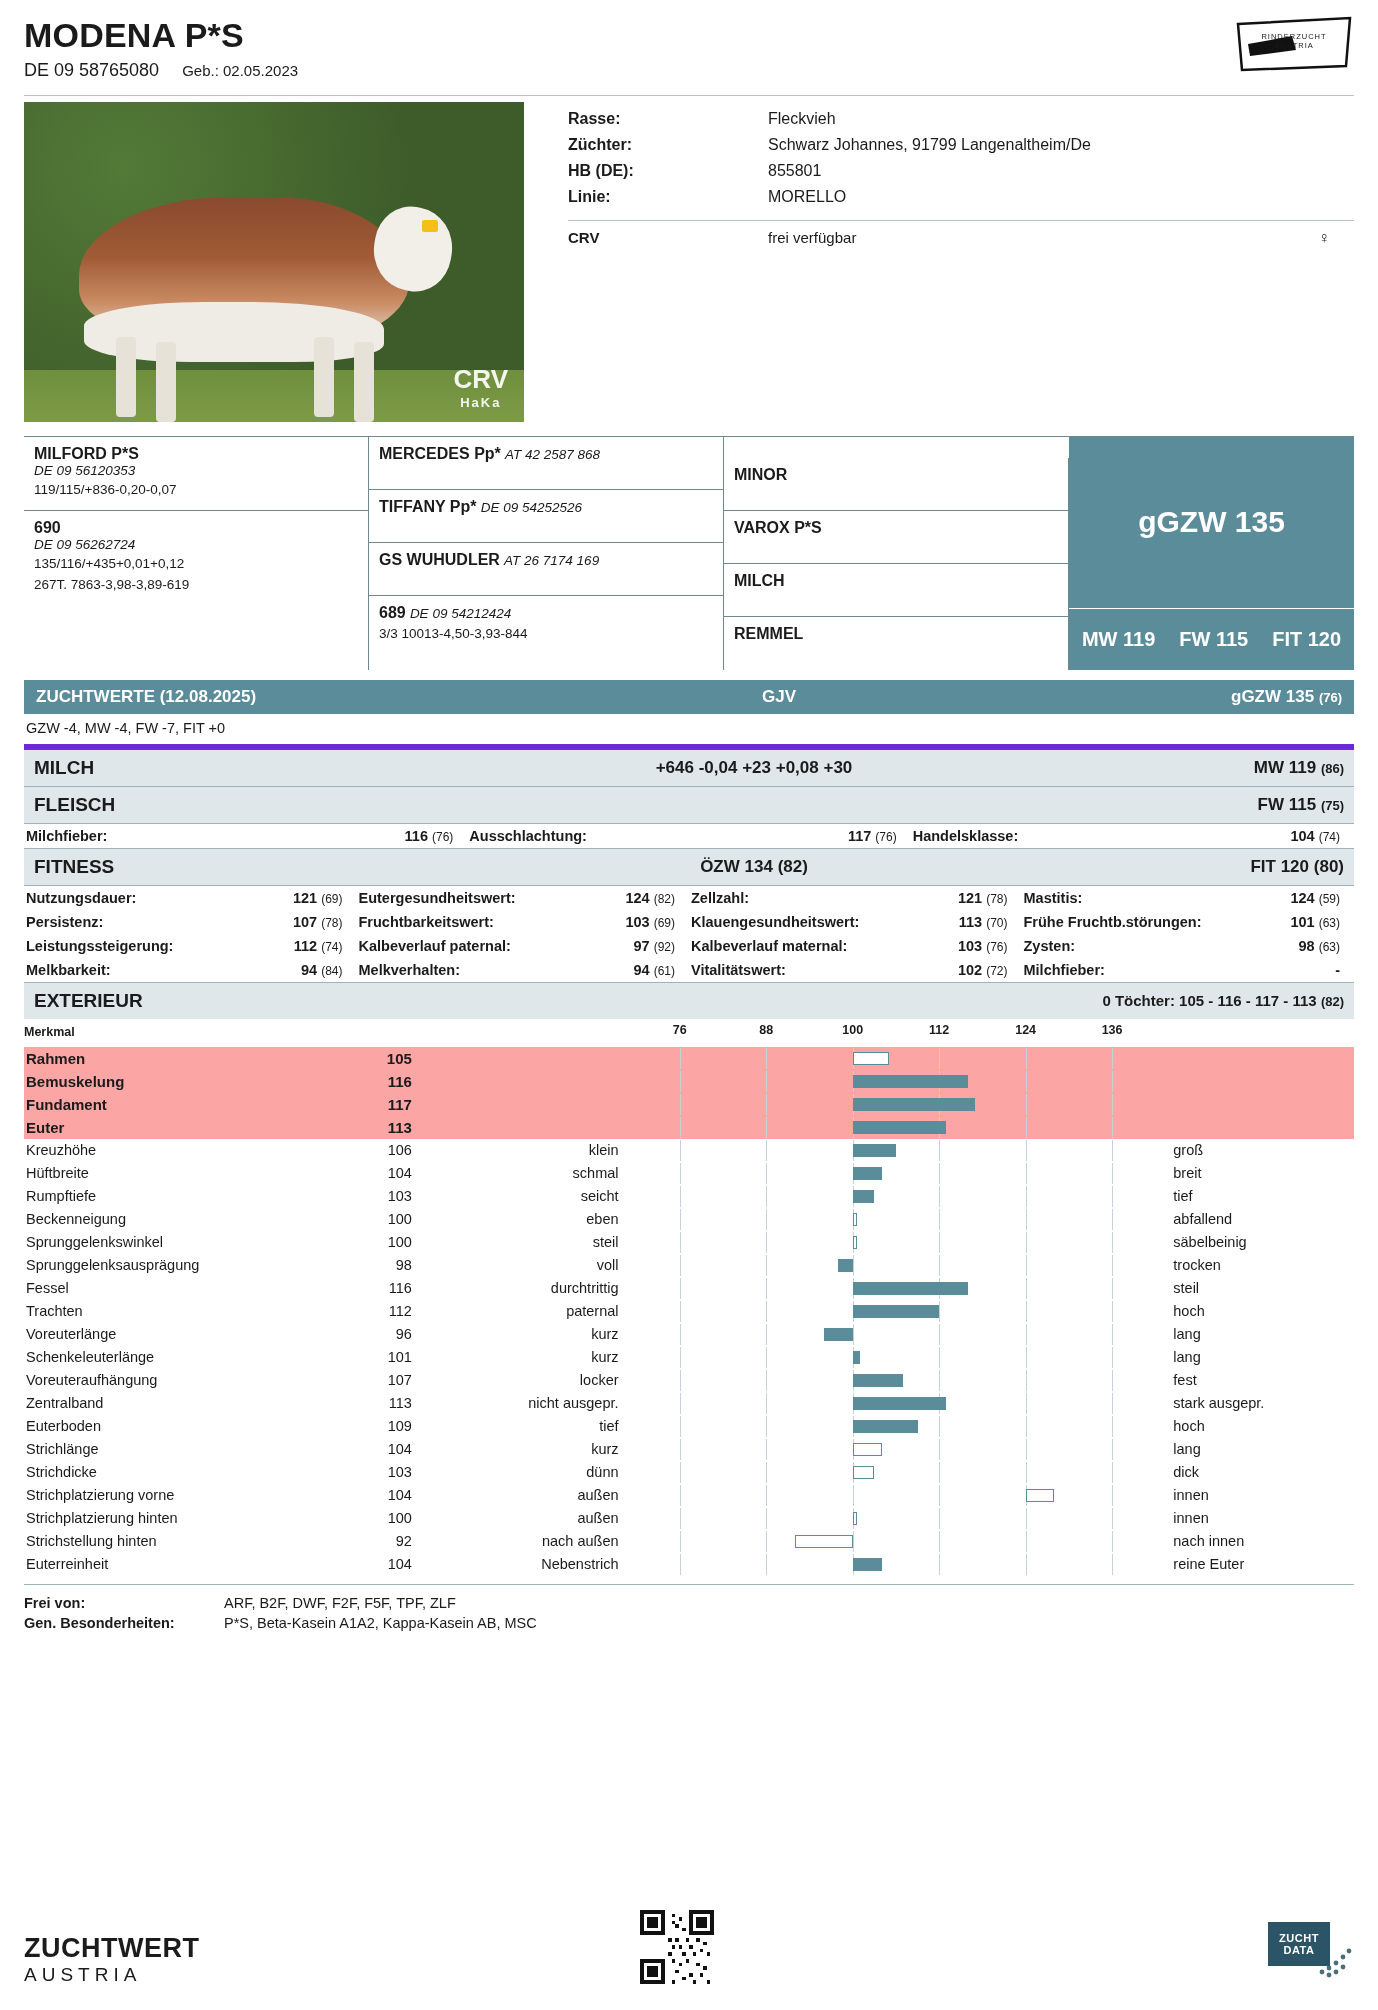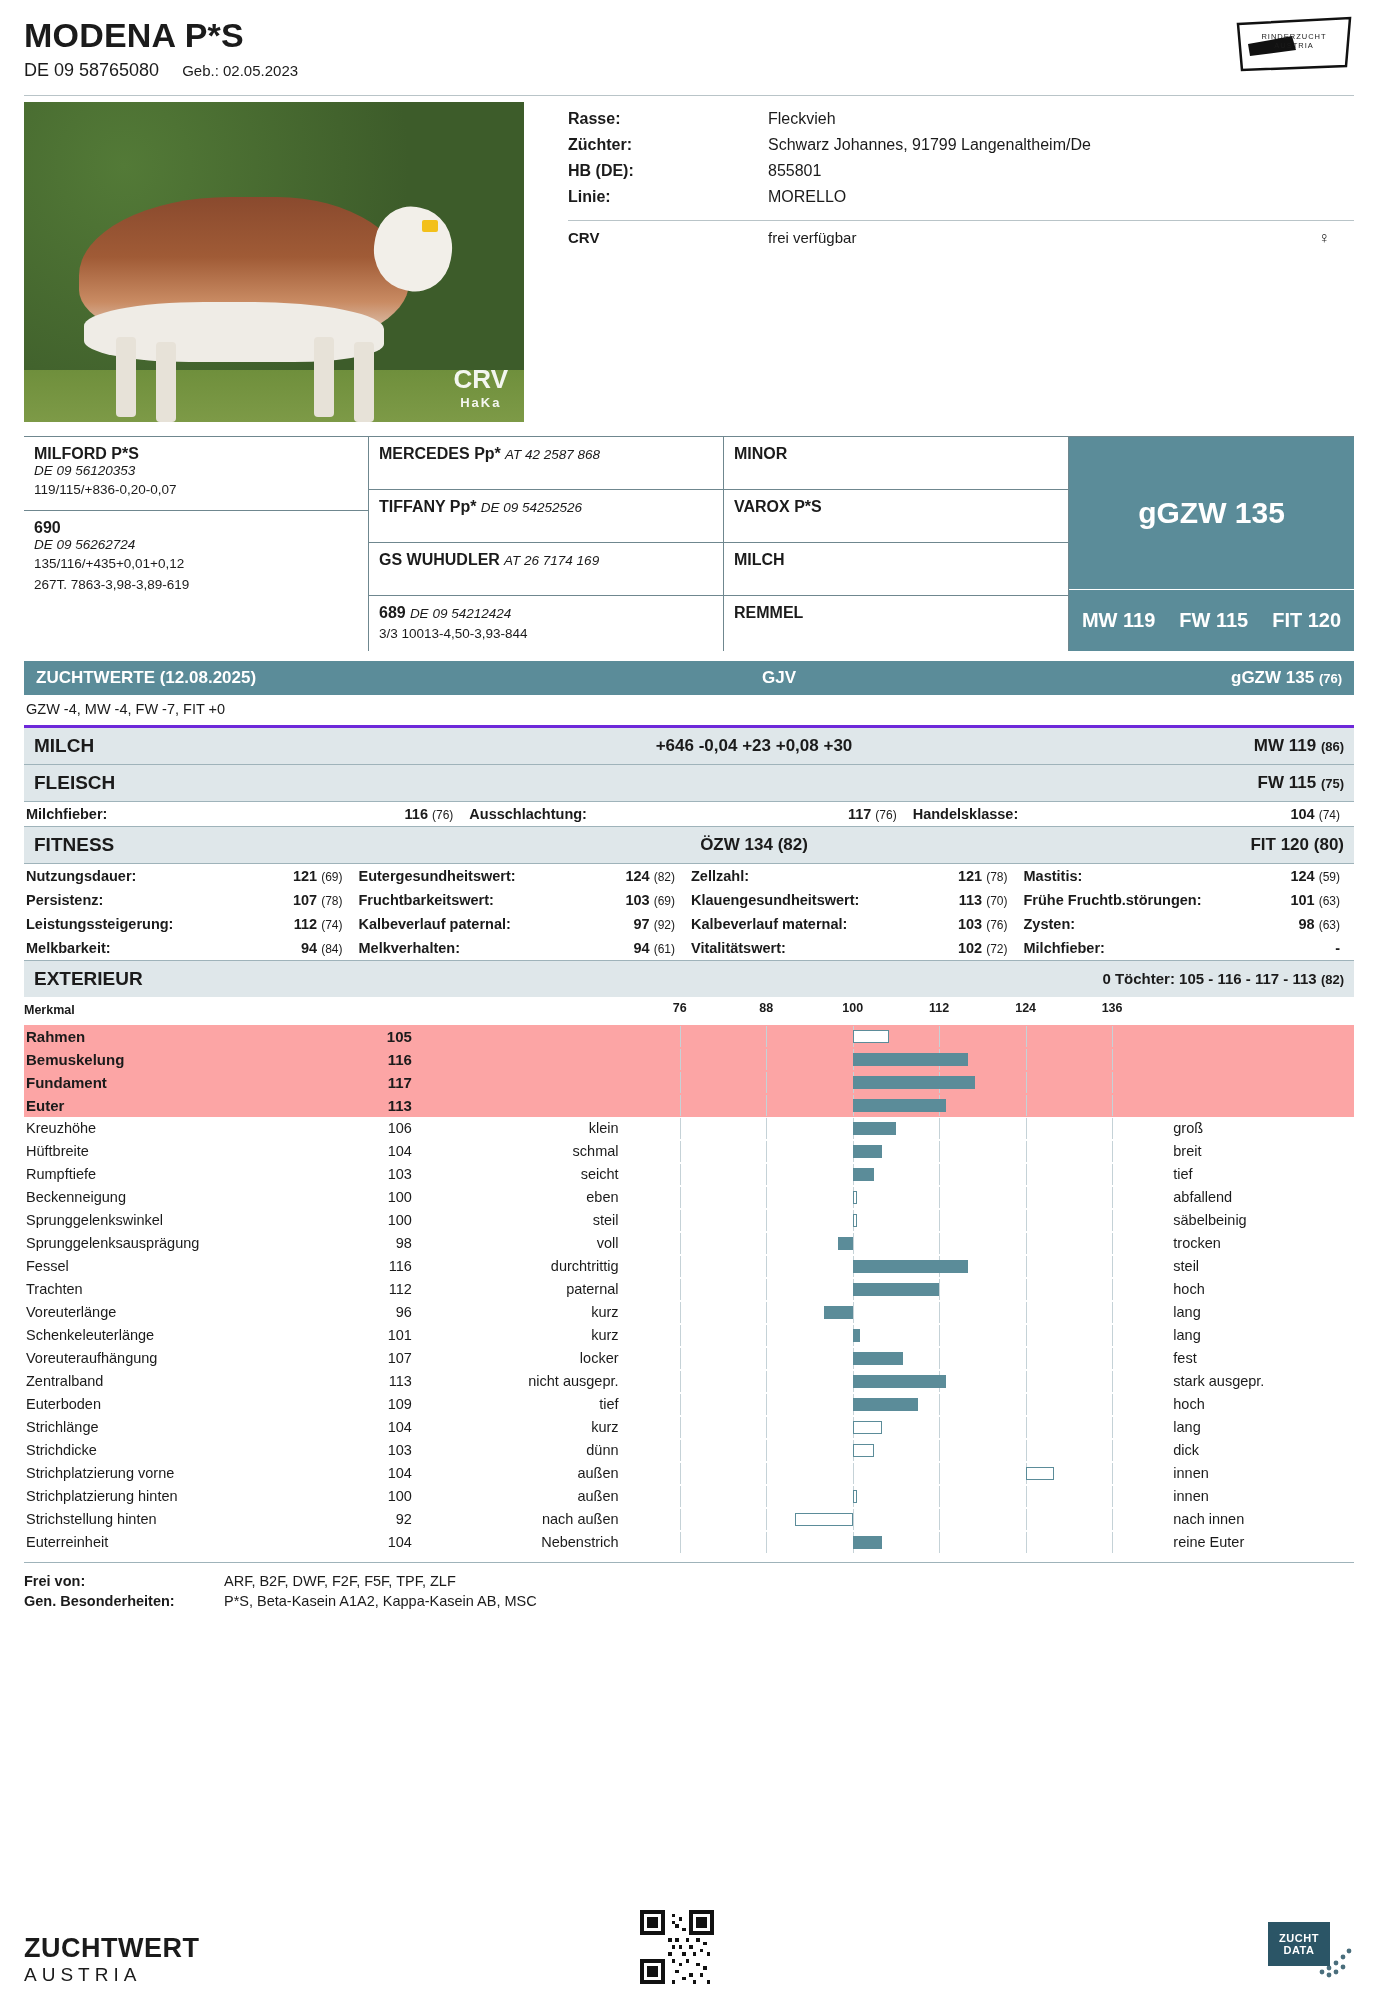--- a/index.html
+++ b/index.html
@@ -68,21 +68,21 @@
   .detail-sep { border-top:1px solid #b9c4c8; margin:10px 0 8px 0; }
   .crv-row { display:flex; align-items:center; font-size:15px; }
   .crv-row .c1 { font-weight:bold; width:200px; }
   .crv-row .c2 { flex:1 1 auto; }
   .crv-row .c3 { width:60px; text-align:center; font-size:16px; }
 
   
   .ped-wrap { display:flex; margin:14px 24px 0 24px; border-top:1px solid #6f878f; }
   .ped-left { width:345px; border-right:1px solid #6f878f; }
   .ped-mid  { width:355px; border-right:1px solid #6f878f; }
-  .ped-right{ width:345px; border-right:1px solid #6f878f; }
+  .ped-right{ width:345px; border-right:1px solid #6f878f;margin-top:21px; }
   .ped-gzw  { flex:1 1 auto; background:#5b8c99; color:#fff; display:flex; flex-direction:column; }
   .pcell { padding:8px 10px; border-bottom:1px solid #6f878f; }
   .pcell:last-child { border-bottom:none; }
   .pcell .nm { font-weight:bold; font-size:16px; }
   .pcell .nid { font-style:italic; font-size:13.5px; font-weight:normal; }
   .pcell .sub { font-size:13.5px; margin-top:3px; line-height:1.35; }
   .ped-left .pcell { height:auto; min-height:74px; }
   .ped-mid .pcell { min-height:53px; }
   .ped-right .pcell { min-height:53px; }
   .gzw-top { flex:1 1 auto; display:flex; align-items:center; justify-content:center;
@@ -93,21 +93,21 @@
   
   .band {
     margin:10px 24px 0 24px; background:#5b8c99; color:#fff;
     display:flex; align-items:center; padding:7px 12px; font-weight:bold; font-size:17px;
   }
   .band .b-left { flex:0 0 480px; }
   .band .b-mid { flex:1 1 auto; text-align:center; }
   .band .b-right { flex:0 0 300px; text-align:right; }
   .band .b-right small { font-weight:bold; font-size:13px; }
 
-  .subline { margin:0 24px; padding:6px 2px 8px 2px; font-size:14.5px; border-bottom:3px solid #6d28d9;}
+  .subline { margin:0 24px; padding:6px 2px 8px 2px; font-size:14.5px; border-bottom:6px solid #6d28d9;}
 
   .secbar { margin:0 24px; display:flex; align-items:center; background:#dfe7ea;
     padding:7px 10px; font-weight:bold; font-size:19px; border-bottom:1px solid #9fb3ba; }
   .secbar .s-left { flex:0 0 430px; }
   .secbar .s-mid { flex:1 1 auto; text-align:center; font-size:17px; }
   .secbar .s-right { flex:0 0 300px; text-align:right; font-size:17px; }
   .secbar small { font-size:13px; }
 
   .milchvals { font-weight:bold; }
 

